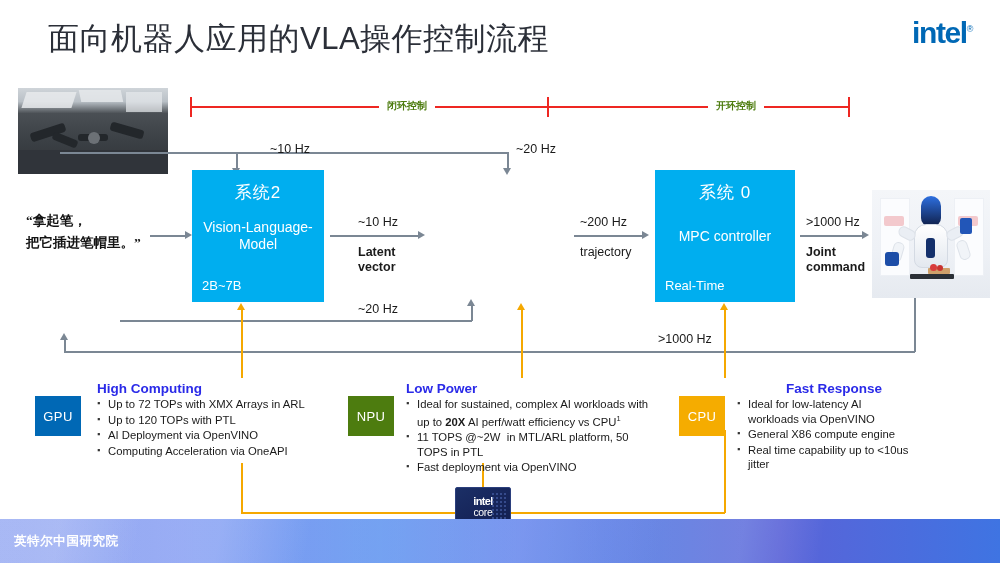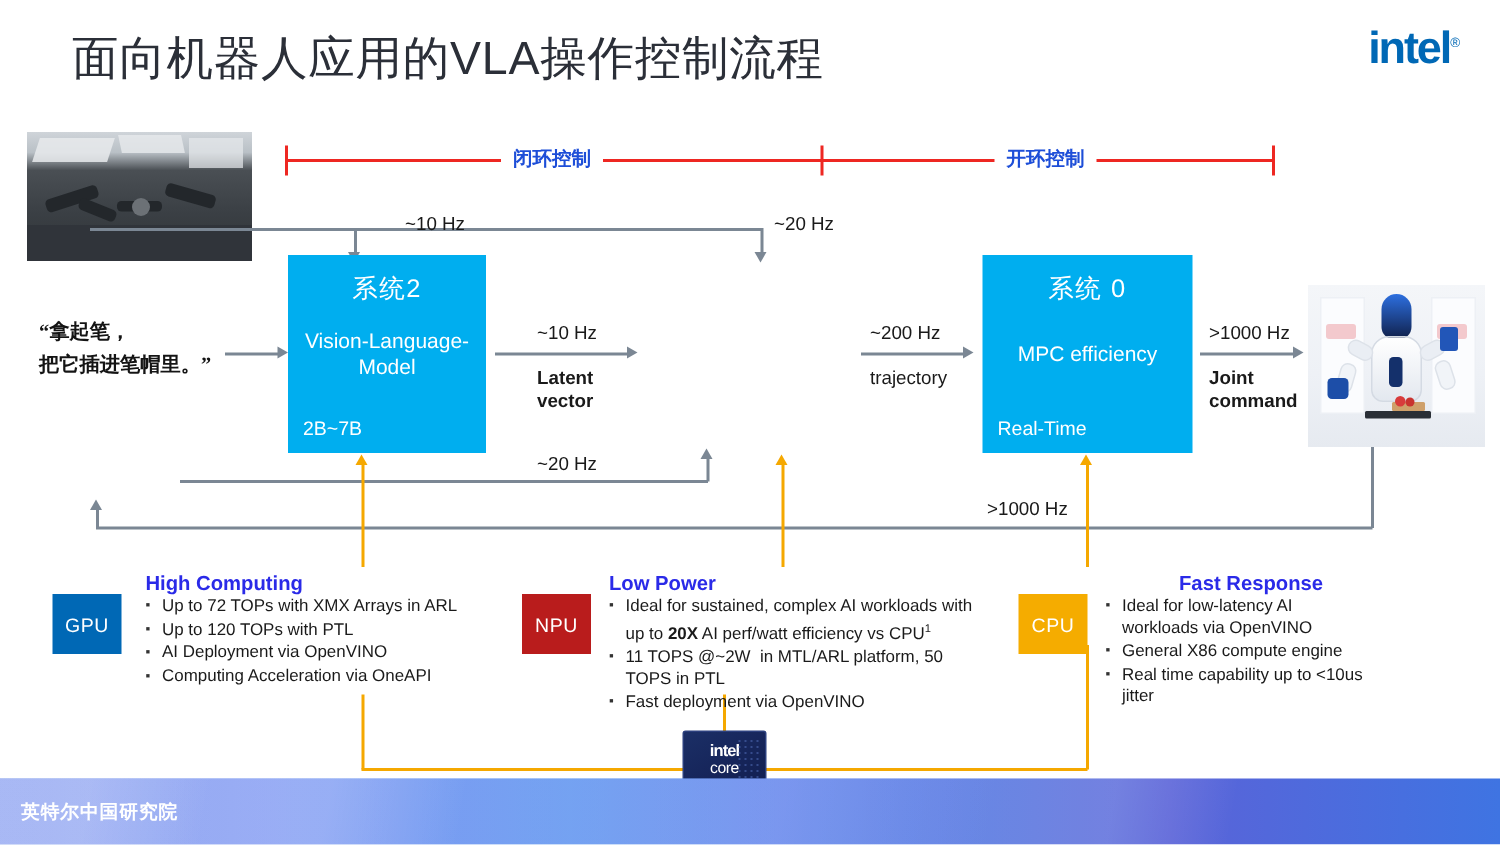--- a/index.html
+++ b/index.html
@@ -29,23 +29,24 @@
     font-weight: 700;
     color: #0068b5;
     letter-spacing: -1.4px;
     font-family: "Liberation Sans", sans-serif;
   }
   #intel-logo sup { font-size: 9px; font-weight:400; vertical-align: super; }
   .span-line { position:absolute; top:11px; height:2px; background:#ee2722; }
   .span-tick { position:absolute; top:2px; width:2px; height:20px; background:#ee2722; }
   .span-label {
     position:absolute; top:2px;
-    font-size:13px; color:#1d4ed8; font-weight:700;
+    font-size:10px; color:#4d7c0f; font-weight:700;
     background:#fff; padding:0 8px; white-space:nowrap;
     line-height:18px;
+    margin-left:45px;
   }
   #camera-photo { left:18px; top:88px; width:150px; height:85px;
      background:
        linear-gradient(180deg,#cfd4d9 0%, #b9c0c6 16%, #4a4f54 30%, #3b4045 62%, #2f3337 100%);
      position:absolute; }
   #camera-photo .arm { position:absolute; background:#23272b; border-radius:3px; }
   #camera-photo .ceil { position:absolute; background:#e7eaec; }
   #robot-photo { right:10px; top:190px; width:118px; height:108px;
      background:linear-gradient(180deg,#f4f6f9 0%,#eef1f6 55%,#e6eaf0 100%);
      position:absolute; border:none; }
@@ -179,21 +180,21 @@
 
   <div class="sysbox" id="system-2-box" style="left:192px;top:170px;width:132px;height:132px;">
     <div class="cn">系统2</div>
     <div class="mid">Vision-Language-Model</div>
     <div class="foot">2B~7B</div>
   </div>
 
 
   <div class="sysbox" id="system-0-box" style="left:655px;top:170px;width:140px;height:132px;">
     <div class="cn">系统 0</div>
-    <div class="mid">MPC efficiency</div>
+    <div class="mid">MPC controller</div>
     <div class="foot">Real-Time</div>
   </div>
 
   <div class="abs" style="left:0;top:0;width:1000px;height:340px;">
     <div class="ln-h" style="left:150px;top:235px;width:36px;"></div>
     <div class="arrow ar-right" style="left:185px;top:231px;"></div>
   </div>
 
   <div class="abs" style="left:0;top:0;width:1000px;height:340px;">
     <div class="ln-h" style="left:330px;top:235px;width:88px;"></div>
@@ -279,21 +280,21 @@
     <div class="feat-head" style="left:97px;top:381px;">High Computing</div>
     <ul class="feat-list" style="left:97px;top:397px;width:235px;">
       <li>Up to 72 TOPs with XMX Arrays in ARL</li>
       <li>Up to 120 TOPs with PTL</li>
       <li>AI Deployment via OpenVINO</li>
       <li>Computing Acceleration via OneAPI</li>
     </ul>
   </div>
 
   <div class="abs" style="left:0;top:0;">
-    <div class="chip-badge" style="left:348px;top:396px;background:#b91c1c;">
+    <div class="chip-badge" style="left:348px;top:396px;background:#4d7c0f;">
       <span>NPU</span>
     </div>
     <div class="feat-head" style="left:406px;top:381px;">Low Power</div>
     <ul class="feat-list" style="left:406px;top:397px;width:253px;">
       <li>Ideal for sustained, complex AI workloads with up to <b>20X</b> AI perf/watt efficiency vs CPU<sup>1</sup></li>
       <li>11 TOPS @~2W&nbsp; in MTL/ARL platform, 50 TOPS in PTL</li>
       <li>Fast deployment via OpenVINO</li>
     </ul>
   </div>
 

